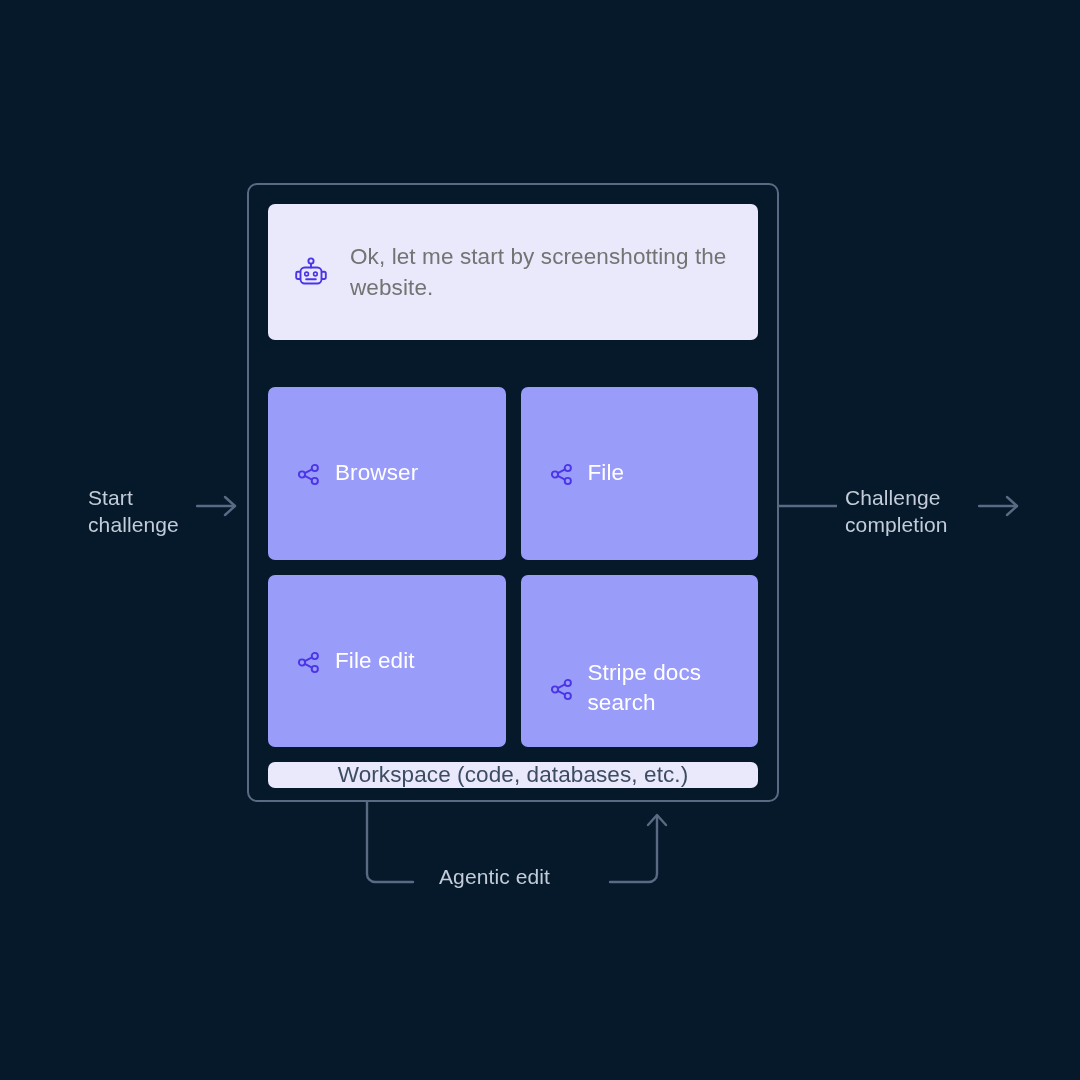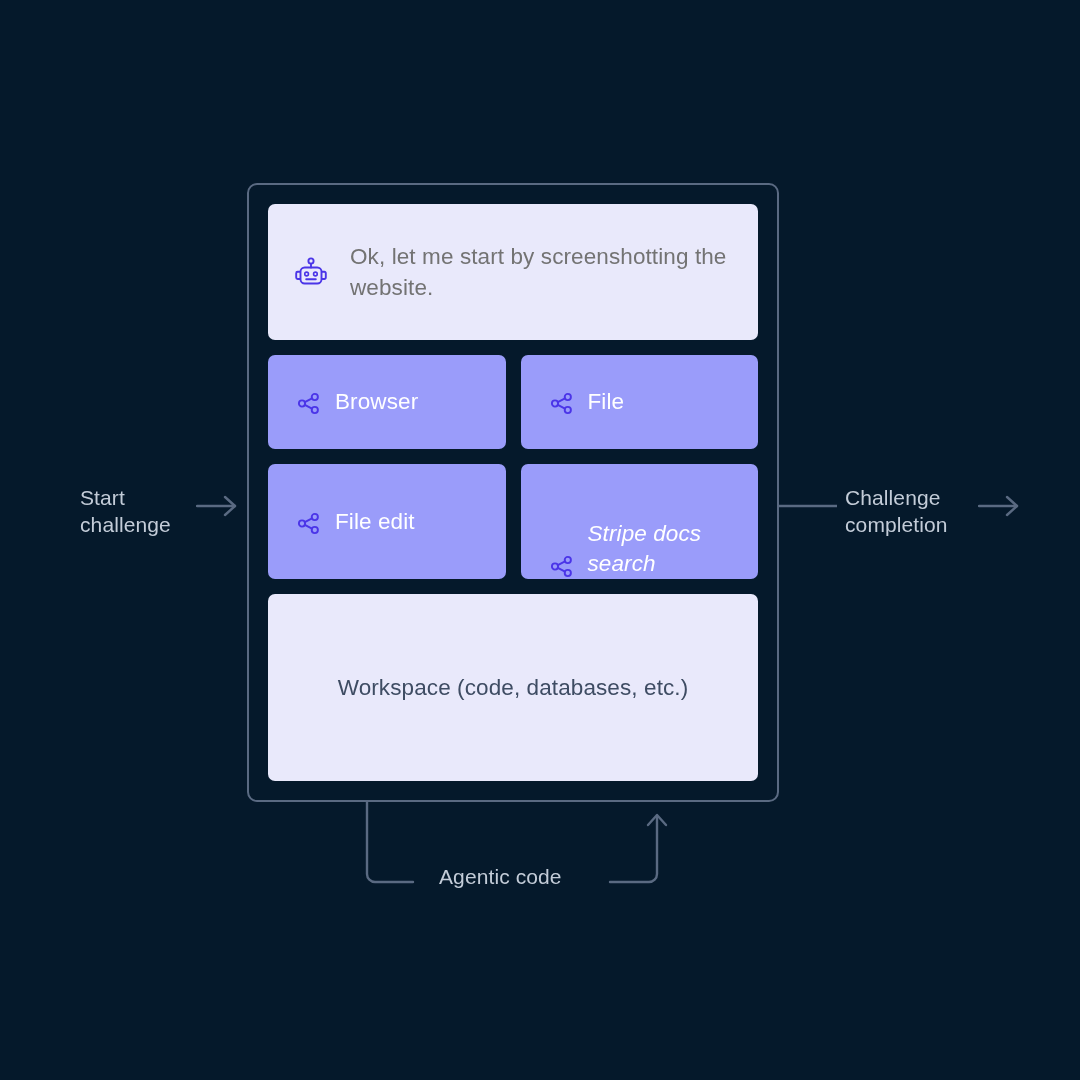--- a/index.html
+++ b/index.html
@@ -17,21 +17,21 @@
 
   
   .flow-label {
     position: absolute;
     color: #c3ccd8;
     font-size: 21px;
     line-height: 27px;
     letter-spacing: 0.1px;
     white-space: pre-line;
   }
-  #start-label { left: 80px; top: 484px; }
+  #start-label { left: 88px; top: 484px; }
   #completion-label { left: 845px; top: 484px; }
 
   .arrow-svg { position: absolute; }
   #start-arrow { left: 196px; top: 494px; }
   #completion-arrow { left: 978px; top: 494px; }
   #completion-stub { left: 779px; top: 504px; }
 
   
   #agent-container {
     position: absolute;
@@ -74,32 +74,33 @@
     letter-spacing: 0.1px;
   }
 
   
   #tool-grid {
     display: grid;
     grid-template-columns: 1fr 1fr;
     grid-template-rows: 1fr 1fr;
     gap: 15px;
     flex: none;
-    height: 224px;
+    height: 360px;
+    margin-top: 32px;
   }
   .tool-card {
     background: #9a9cfa;
     border-radius: 7px;
     display: flex;
     align-items: center;
     gap: 14px;
     padding: 0 28px;
     box-sizing: border-box;
   }
-  .tool-card.top-align { align-items: flex-end; padding-top: 55px; font-style: italic; }
+  .tool-card.top-align { align-items: center; padding-top: 55px; }
   .tool-card .tool-icon {
     flex: none;
     width: 25px;
     height: 25px;
     margin-top: 3px;
   }
   .tool-card .tool-label {
     color: #ffffff;
     font-size: 22.5px;
     line-height: 30px;
@@ -244,13 +245,13 @@
 </div>
 
 <svg id="agentic-loop-svg" width="320" height="95" viewBox="0 0 320 95">
 
   <path d="M12 2 V74 a8 8 0 0 0 8 8 H58" stroke="#5a6a82" stroke-width="2.4" fill="none" stroke-linecap="round"></path>
 
   <path d="M255 82 H294 a8 8 0 0 0 8 -8 V16" stroke="#5a6a82" stroke-width="2.4" fill="none" stroke-linecap="round"></path>
   <path d="M293 25 L302 15 L311 25" stroke="#5a6a82" stroke-width="2.4" fill="none" stroke-linecap="round" stroke-linejoin="round"></path>
 </svg>
 
-<div id="agentic-loop-label">Agentic code</div>
+<div id="agentic-loop-label">Agentic edit</div>
 
 </body></html>

